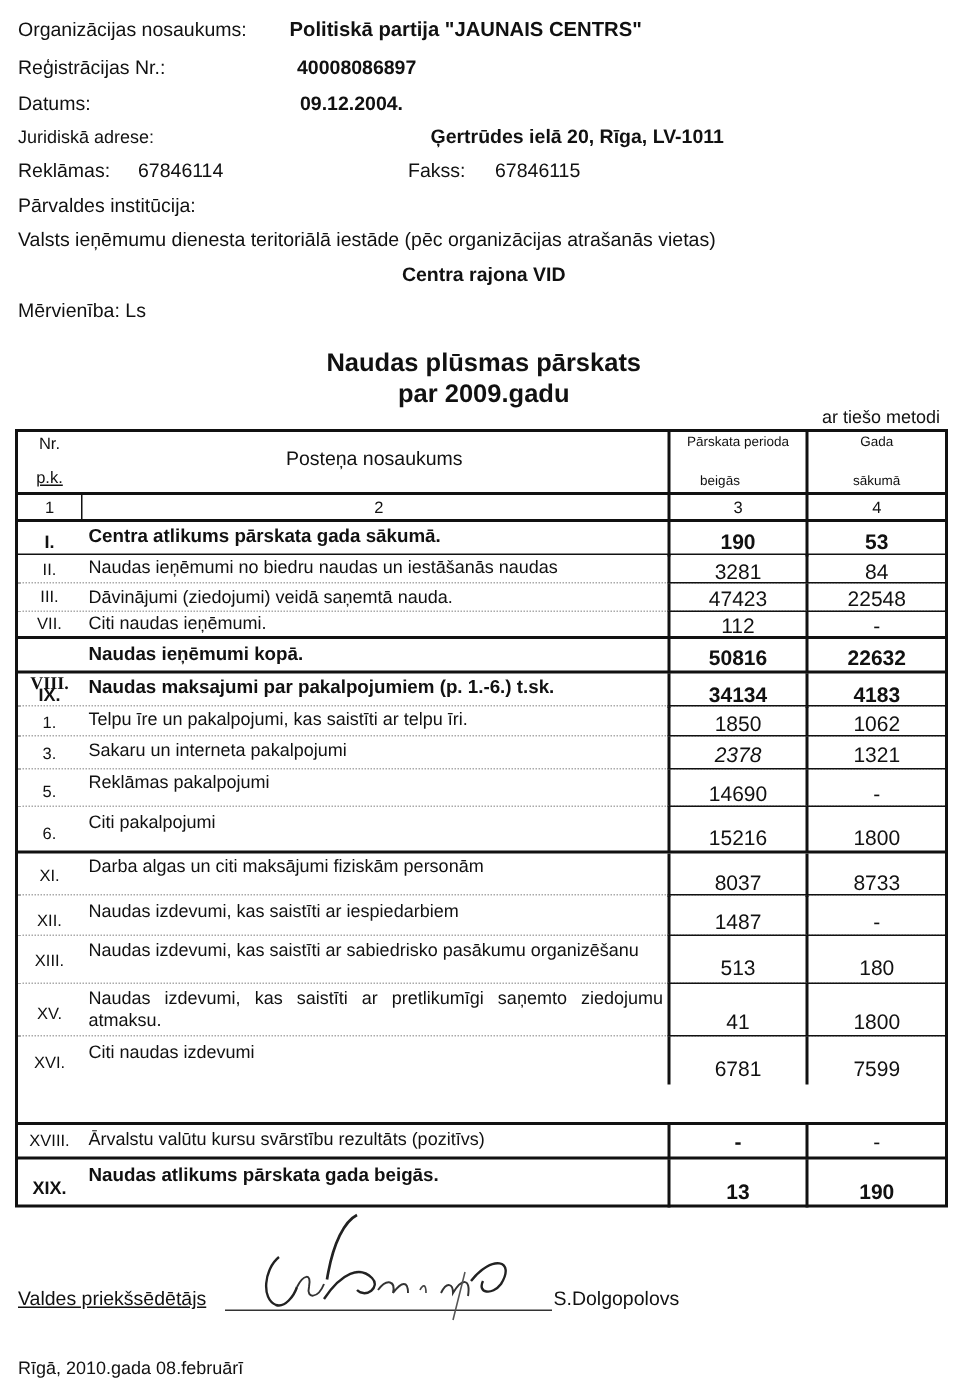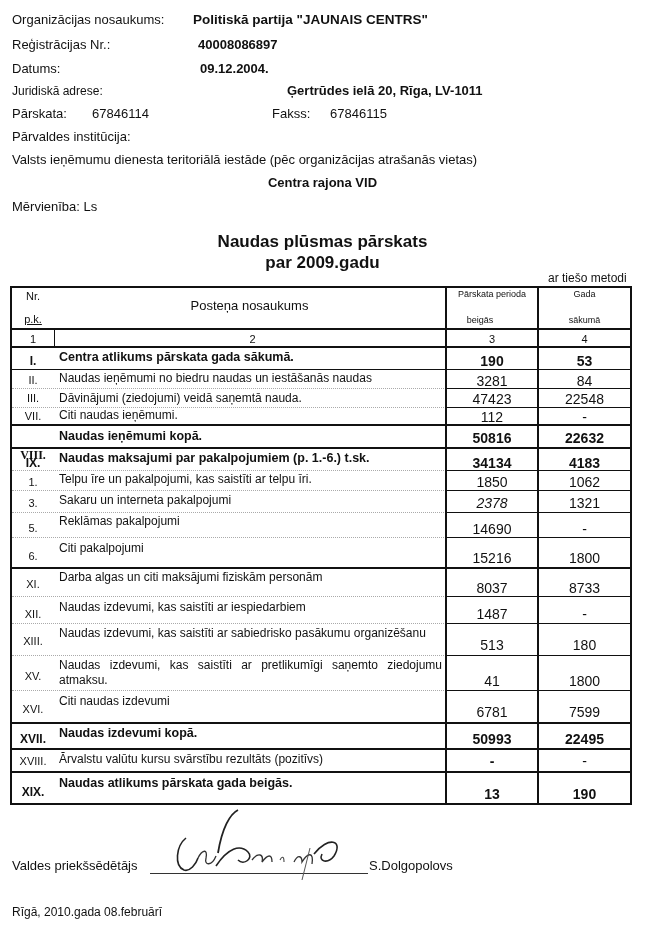--- a/index.html
+++ b/index.html
@@ -51,21 +51,21 @@
 
 <div class="abs lbl" style="left:12px;top:37px;">Reģistrācijas Nr.:</div>
 <div class="abs val" style="left:198px;top:37px;">40008086897</div>
 
 <div class="abs lbl" style="left:12px;top:61px;">Datums:</div>
 <div class="abs val" style="left:200px;top:61px;">09.12.2004.</div>
 
 <div class="abs small" style="left:12px;top:84px;">Juridiskā adrese:</div>
 <div class="abs val" style="left:287px;top:83px;">Ģertrūdes ielā 20, Rīga, LV-1011</div>
 
-<div class="abs lbl" style="left:12px;top:106px;">Pārskata:</div>
+<div class="abs lbl" style="left:12px;top:106px;">Reklāmas:</div>
 <div class="abs lbl" style="left:92px;top:106px;">67846114</div>
 <div class="abs lbl" style="left:272px;top:106px;">Fakss:</div>
 <div class="abs lbl" style="left:330px;top:106px;">67846115</div>
 
 <div class="abs lbl" style="left:12px;top:129px;">Pārvaldes institūcija:</div>
 <div class="abs lbl" style="left:12px;top:152px;">Valsts ieņēmumu dienesta teritoriālā iestāde (pēc organizācijas atrašanās vietas)</div>
 <div class="abs val center-line" style="top:175px;">Centra rajona VID</div>
 
 <div class="abs lbl" style="left:12px;top:199px;">Mērvienība: Ls</div>
 
@@ -211,43 +211,37 @@
   <div class="hline-cols" style="top:367px;"></div>
 
   <div class="row faint" style="top:402px;height:32px;">
     <div class="cell c1 nr" style="padding-top:12px;">XVI.</div>
     <div class="cell c2 txt" style="padding-top:3px;">Citi naudas izdevumi</div>
     <div class="cell c3 num" style="padding-top:13px;">6781</div>
     <div class="cell c4 num" style="padding-top:13px;">7599</div>
   </div>
   <div class="hline-cols" style="top:402px;"></div>
 
-  <div class="row thick" style="top:434px;height:26px;">
-    <div class="cell c1 nr bold" style="padding-top:8px;">XVII.</div>
-    <div class="cell c2 txt bold" style="padding-top:2px;">Naudas izdevumi kopā.</div>
-    <div class="cell c3 num bold" style="padding-top:7px;">50993</div>
-    <div class="cell c4 num bold" style="padding-top:7px;">22495</div>
-  </div>
 
   <div class="row thick" style="top:460px;height:23px;">
     <div class="cell c1 nr" style="padding-top:5px;">XVIII.</div>
     <div class="cell c2 txt" style="padding-top:2px;">Ārvalstu valūtu kursu svārstību rezultāts (pozitīvs)</div>
     <div class="cell c3 num bold" style="padding-top:3px;">-</div>
     <div class="cell c4 num" style="padding-top:3px;">-</div>
   </div>
 
   <div class="row thick" style="top:483px;height:32px;">
     <div class="cell c1 nr bold" style="padding-top:12px;">XIX.</div>
     <div class="cell c2 txt bold" style="padding-top:3px;">Naudas atlikums pārskata gada beigās.</div>
     <div class="cell c3 num bold" style="padding-top:13px;">13</div>
     <div class="cell c4 num bold" style="padding-top:13px;">190</div>
   </div>
 </div>
 
-<div class="abs lbl" style="left:12px;top:858px;">Valdes priekšsēdētājs</div>
+<div class="abs lbl" style="left:12px;top:858px;text-decoration:underline;">Valdes priekšsēdētājs</div>
 <div id="sig-line"></div>
 <svg id="sig-svg" width="200" height="75" viewBox="0 0 200 75">
   <path d="M18 30 C8 38, 6 58, 16 62 C22 64, 28 56, 30 50" fill="none" stroke="#222" stroke-width="1.6"></path>
   <path d="M30 50 C34 42, 40 40, 38 50 C36 58, 44 58, 48 48" fill="none" stroke="#333" stroke-width="1.3"></path>
   <path d="M50 45 C54 20, 62 6, 70 2" fill="none" stroke="#222" stroke-width="1.8"></path>
   <path d="M48 58 C60 40, 72 36, 80 44 C86 50, 76 58, 70 52" fill="none" stroke="#222" stroke-width="1.6"></path>
   <path d="M84 52 C90 44, 96 46, 94 54 C100 46, 104 46, 104 54" fill="none" stroke="#333" stroke-width="1.3"></path>
   <path d="M112 52 C114 48, 116 48, 116 54" fill="none" stroke="#444" stroke-width="1.1"></path>
   <path d="M126 54 C130 46, 134 48, 134 54 C140 44, 146 44, 144 56" fill="none" stroke="#333" stroke-width="1.3"></path>
   <path d="M146 46 C160 28, 176 32, 166 48 C160 56, 150 54, 154 46" fill="none" stroke="#222" stroke-width="1.6"></path>

